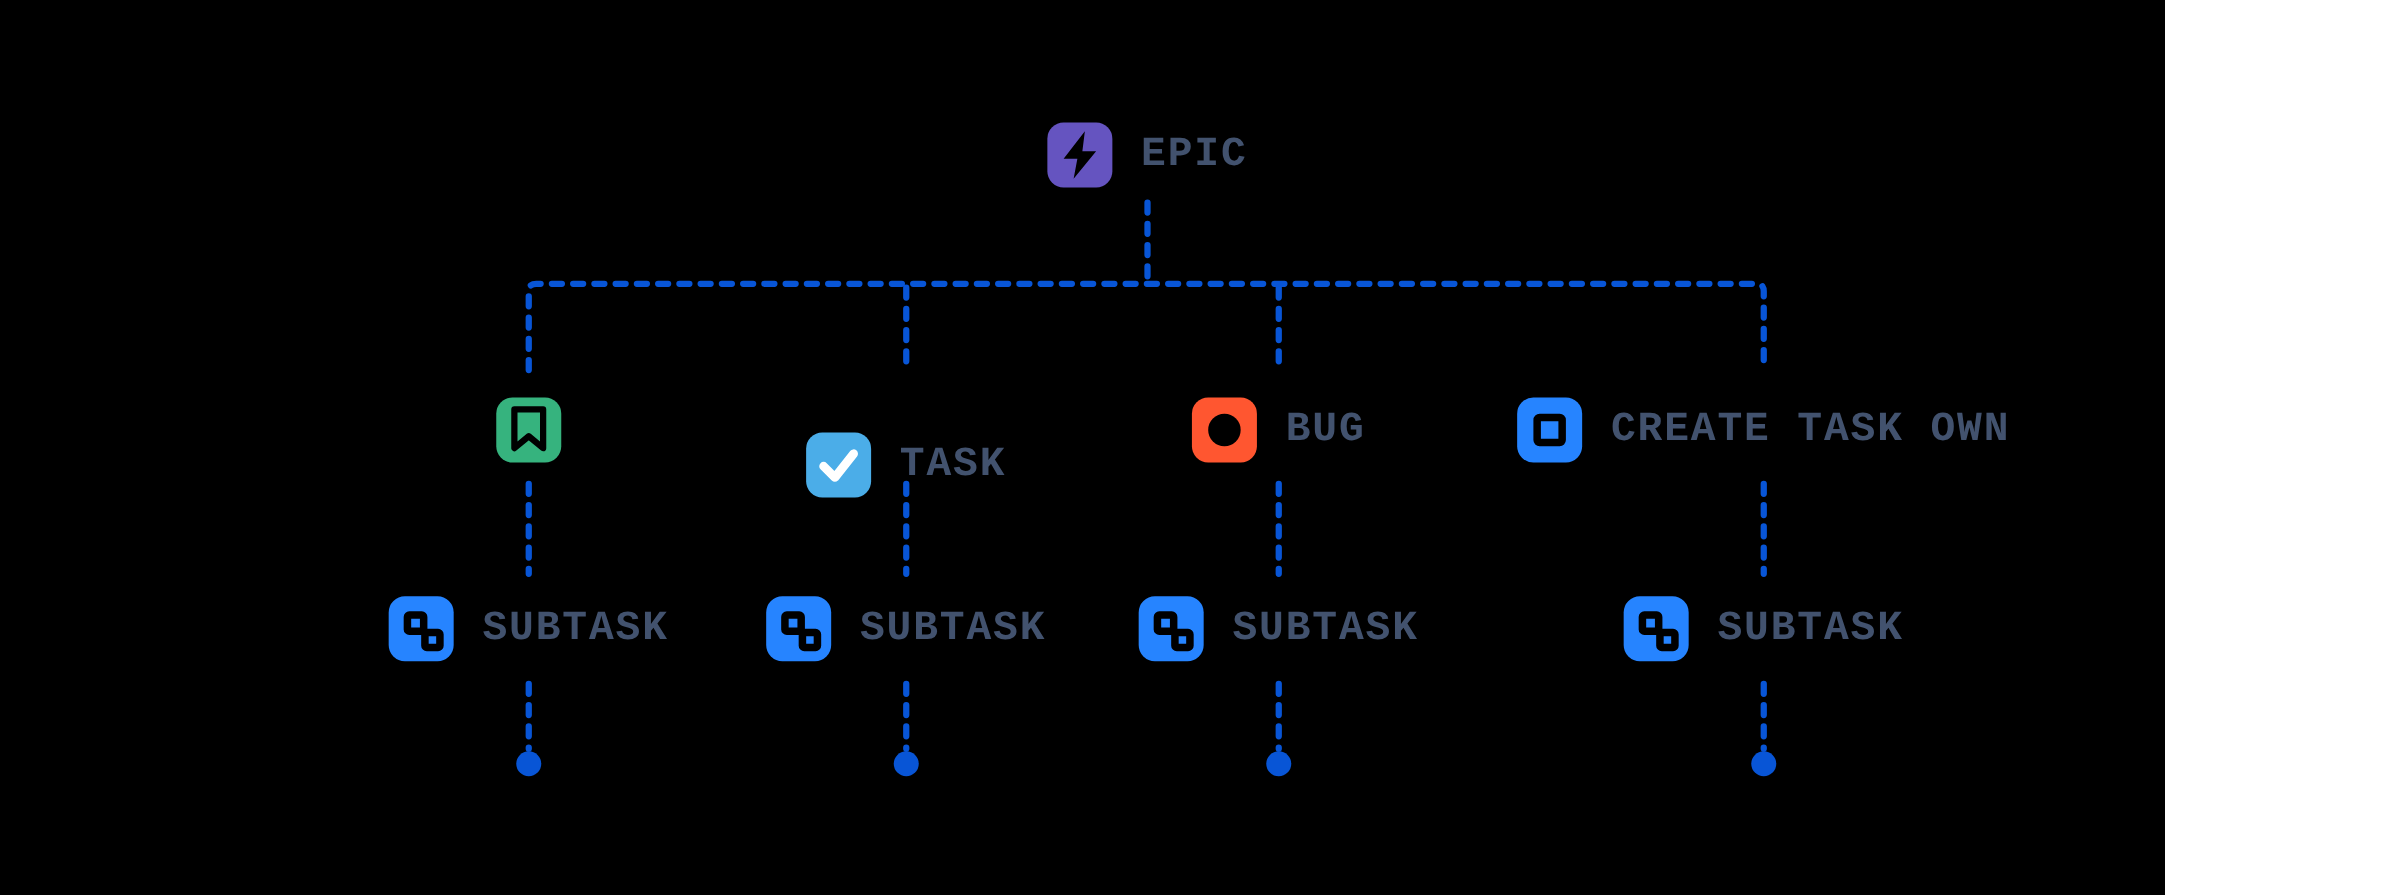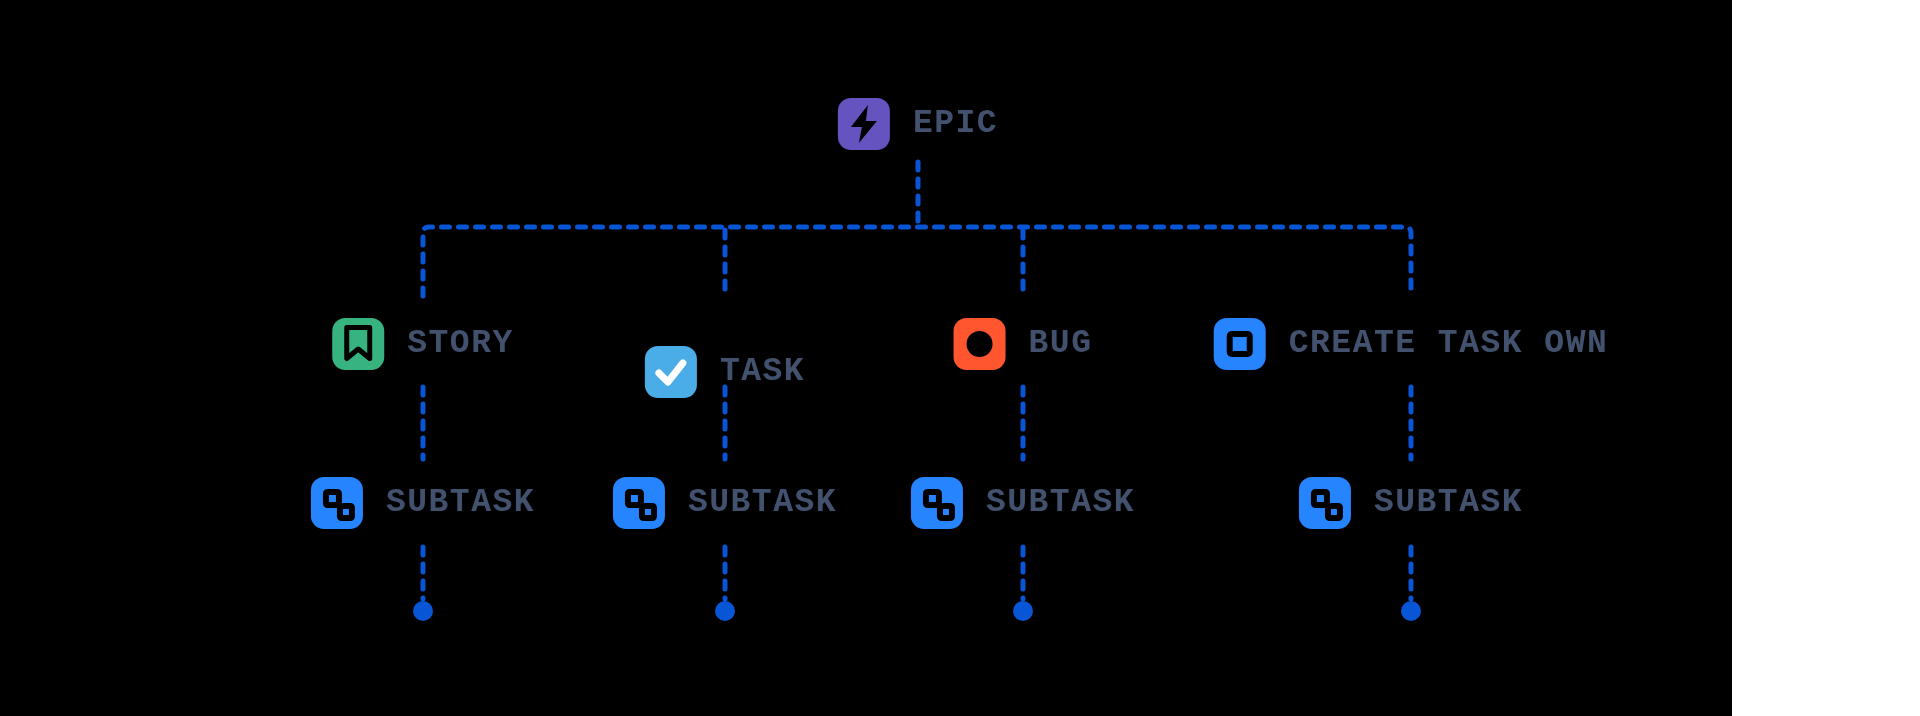--- a/index.html
+++ b/index.html
@@ -102,21 +102,20 @@
     </span>
     <span class="label">EPIC</span>
   </div>
 
   <div class="node" style="left:423px; top:318px;">
     <span class="icon" style="background: rgb(54, 179, 126);">
       <svg viewBox="0 0 52 52">
           <path class="glyph-dark-stroke" stroke-width="5" stroke-linejoin="round" d="M14.5 9.5 H37.5 V40.5 L26 31 L14.5 40.5 Z"></path>
         </svg>
     </span>
-    <span class="label">STORY</span>
   </div>
 
   <div class="node" style="left:725px; top:318px;margin-top:28px;">
     <span class="icon" style="background: rgb(75, 173, 232);">
       <svg viewBox="0 0 52 52">
           <path class="glyph-light-stroke" stroke-width="7" stroke-linecap="round" stroke-linejoin="round" d="M14 27 L23 36 L38 17"></path>
         </svg>
     </span>
     <span class="label">TASK</span>
   </div>

